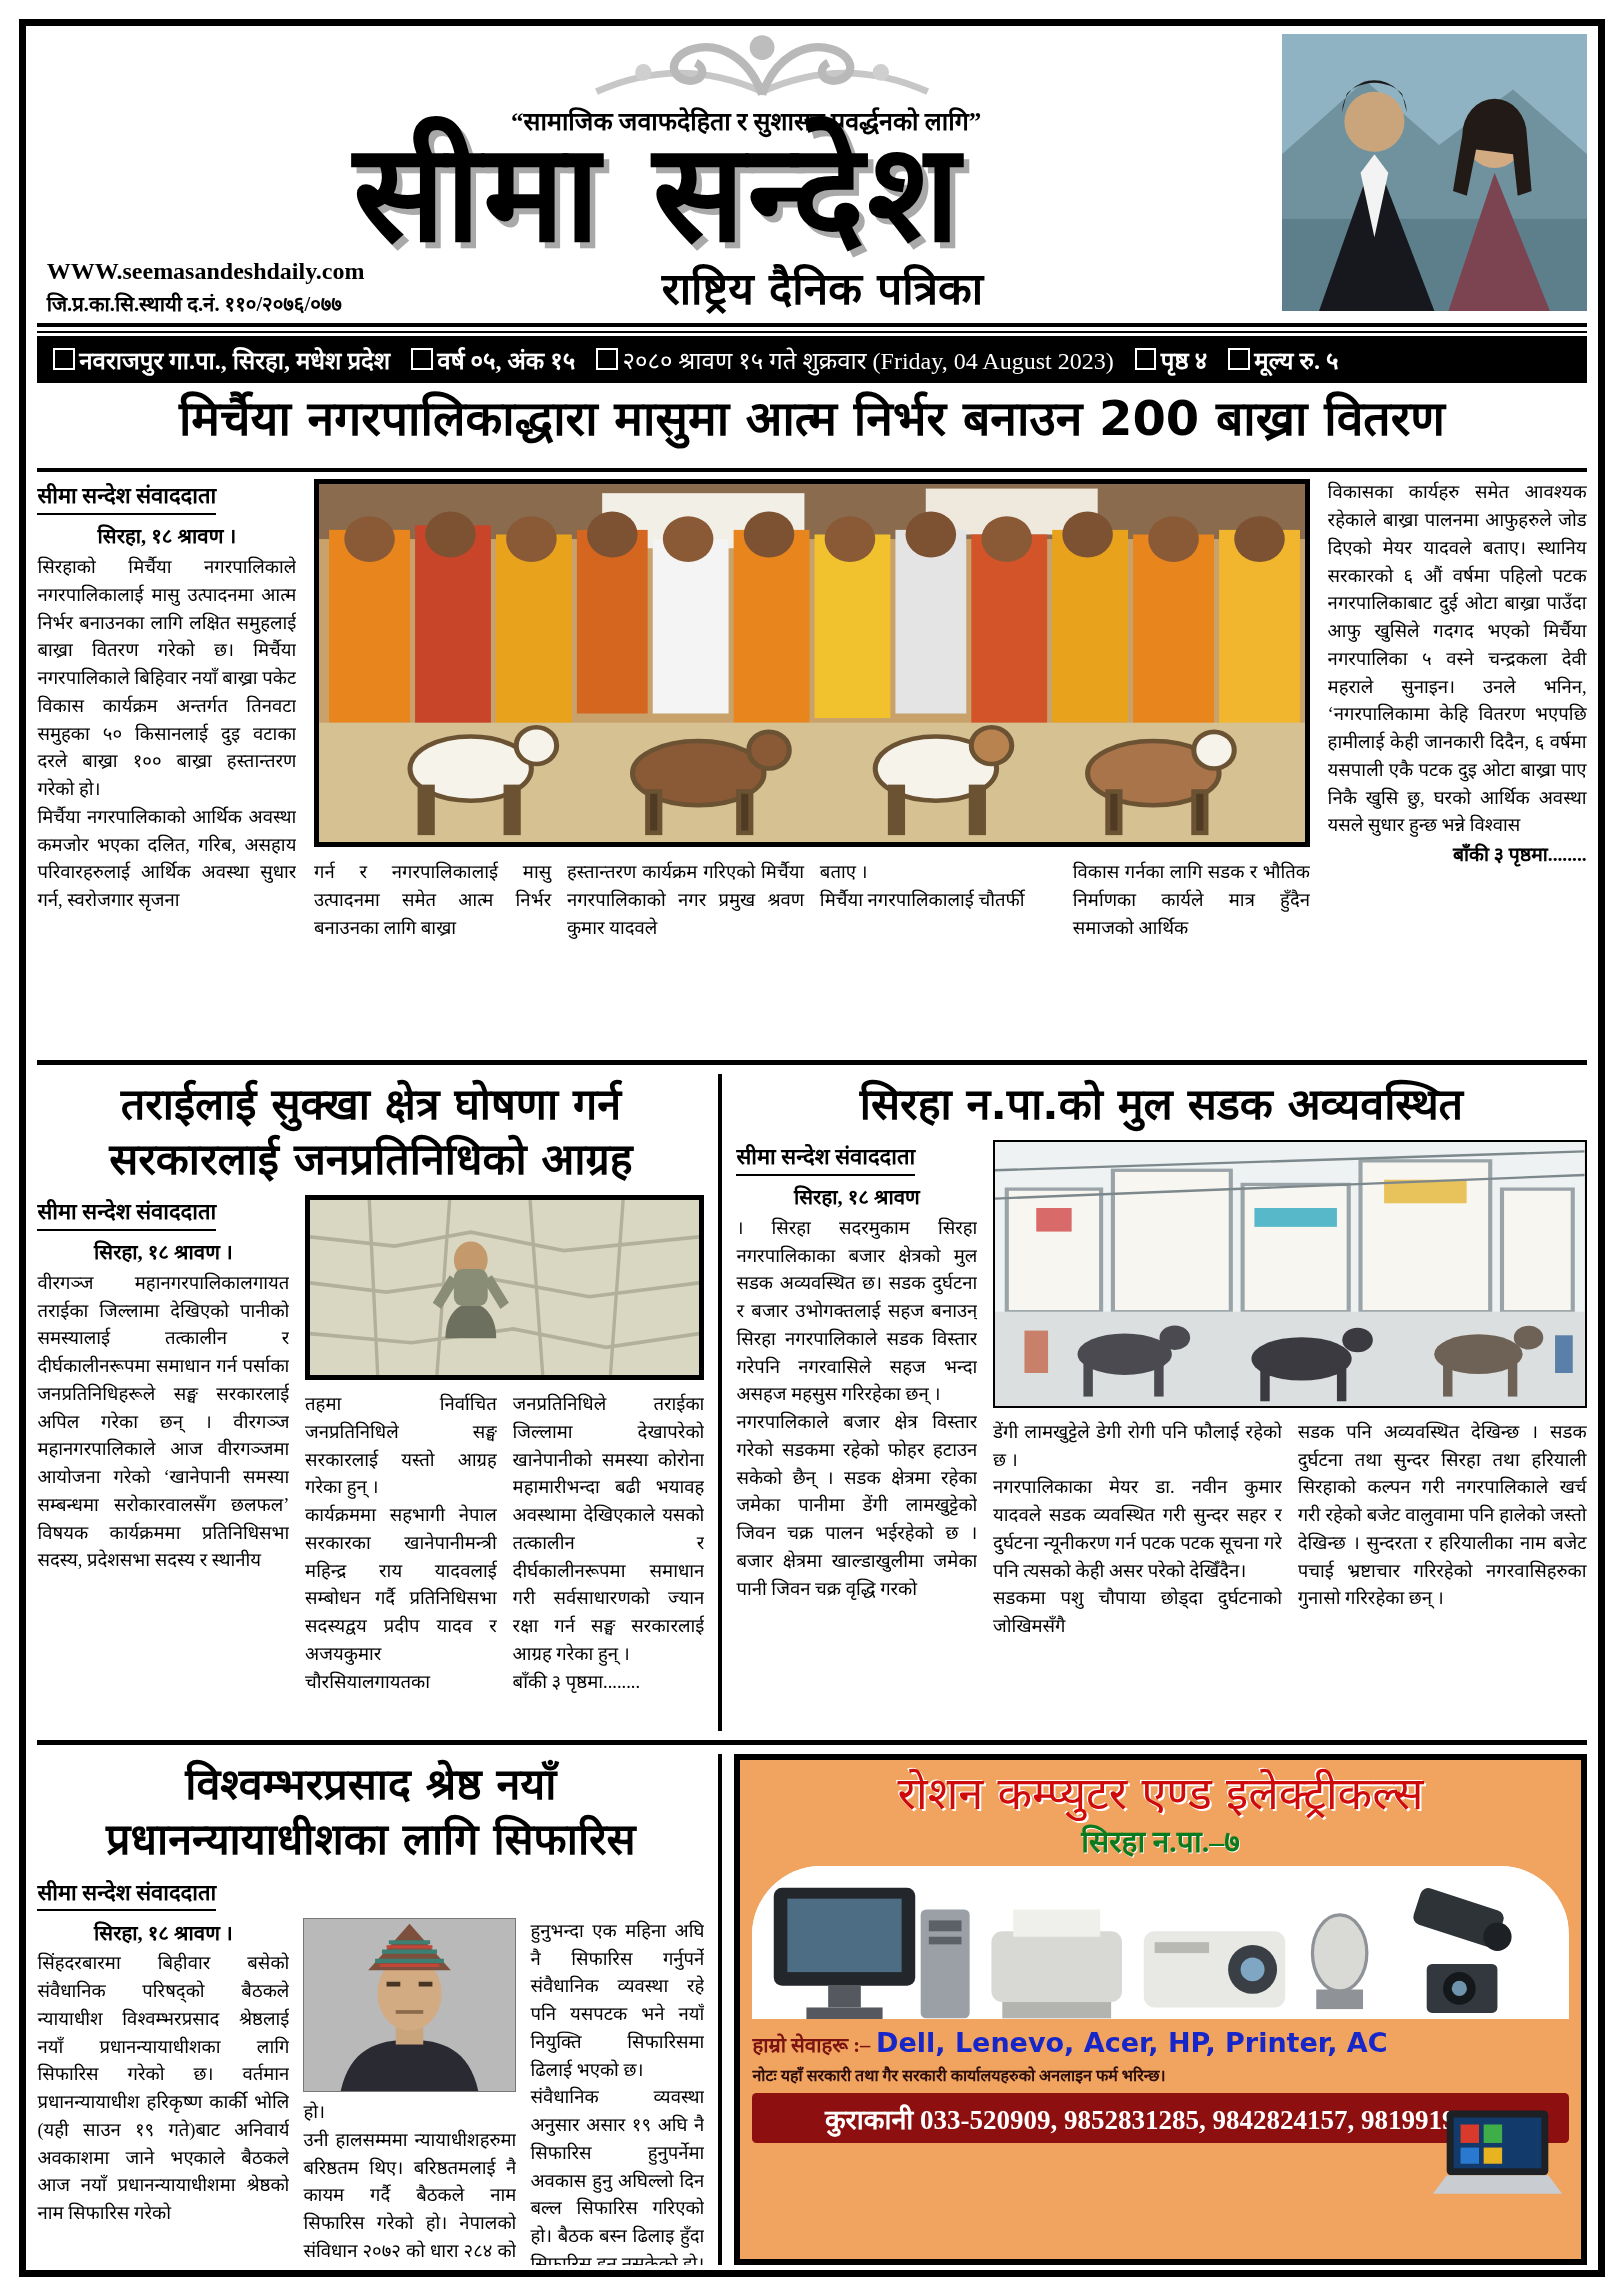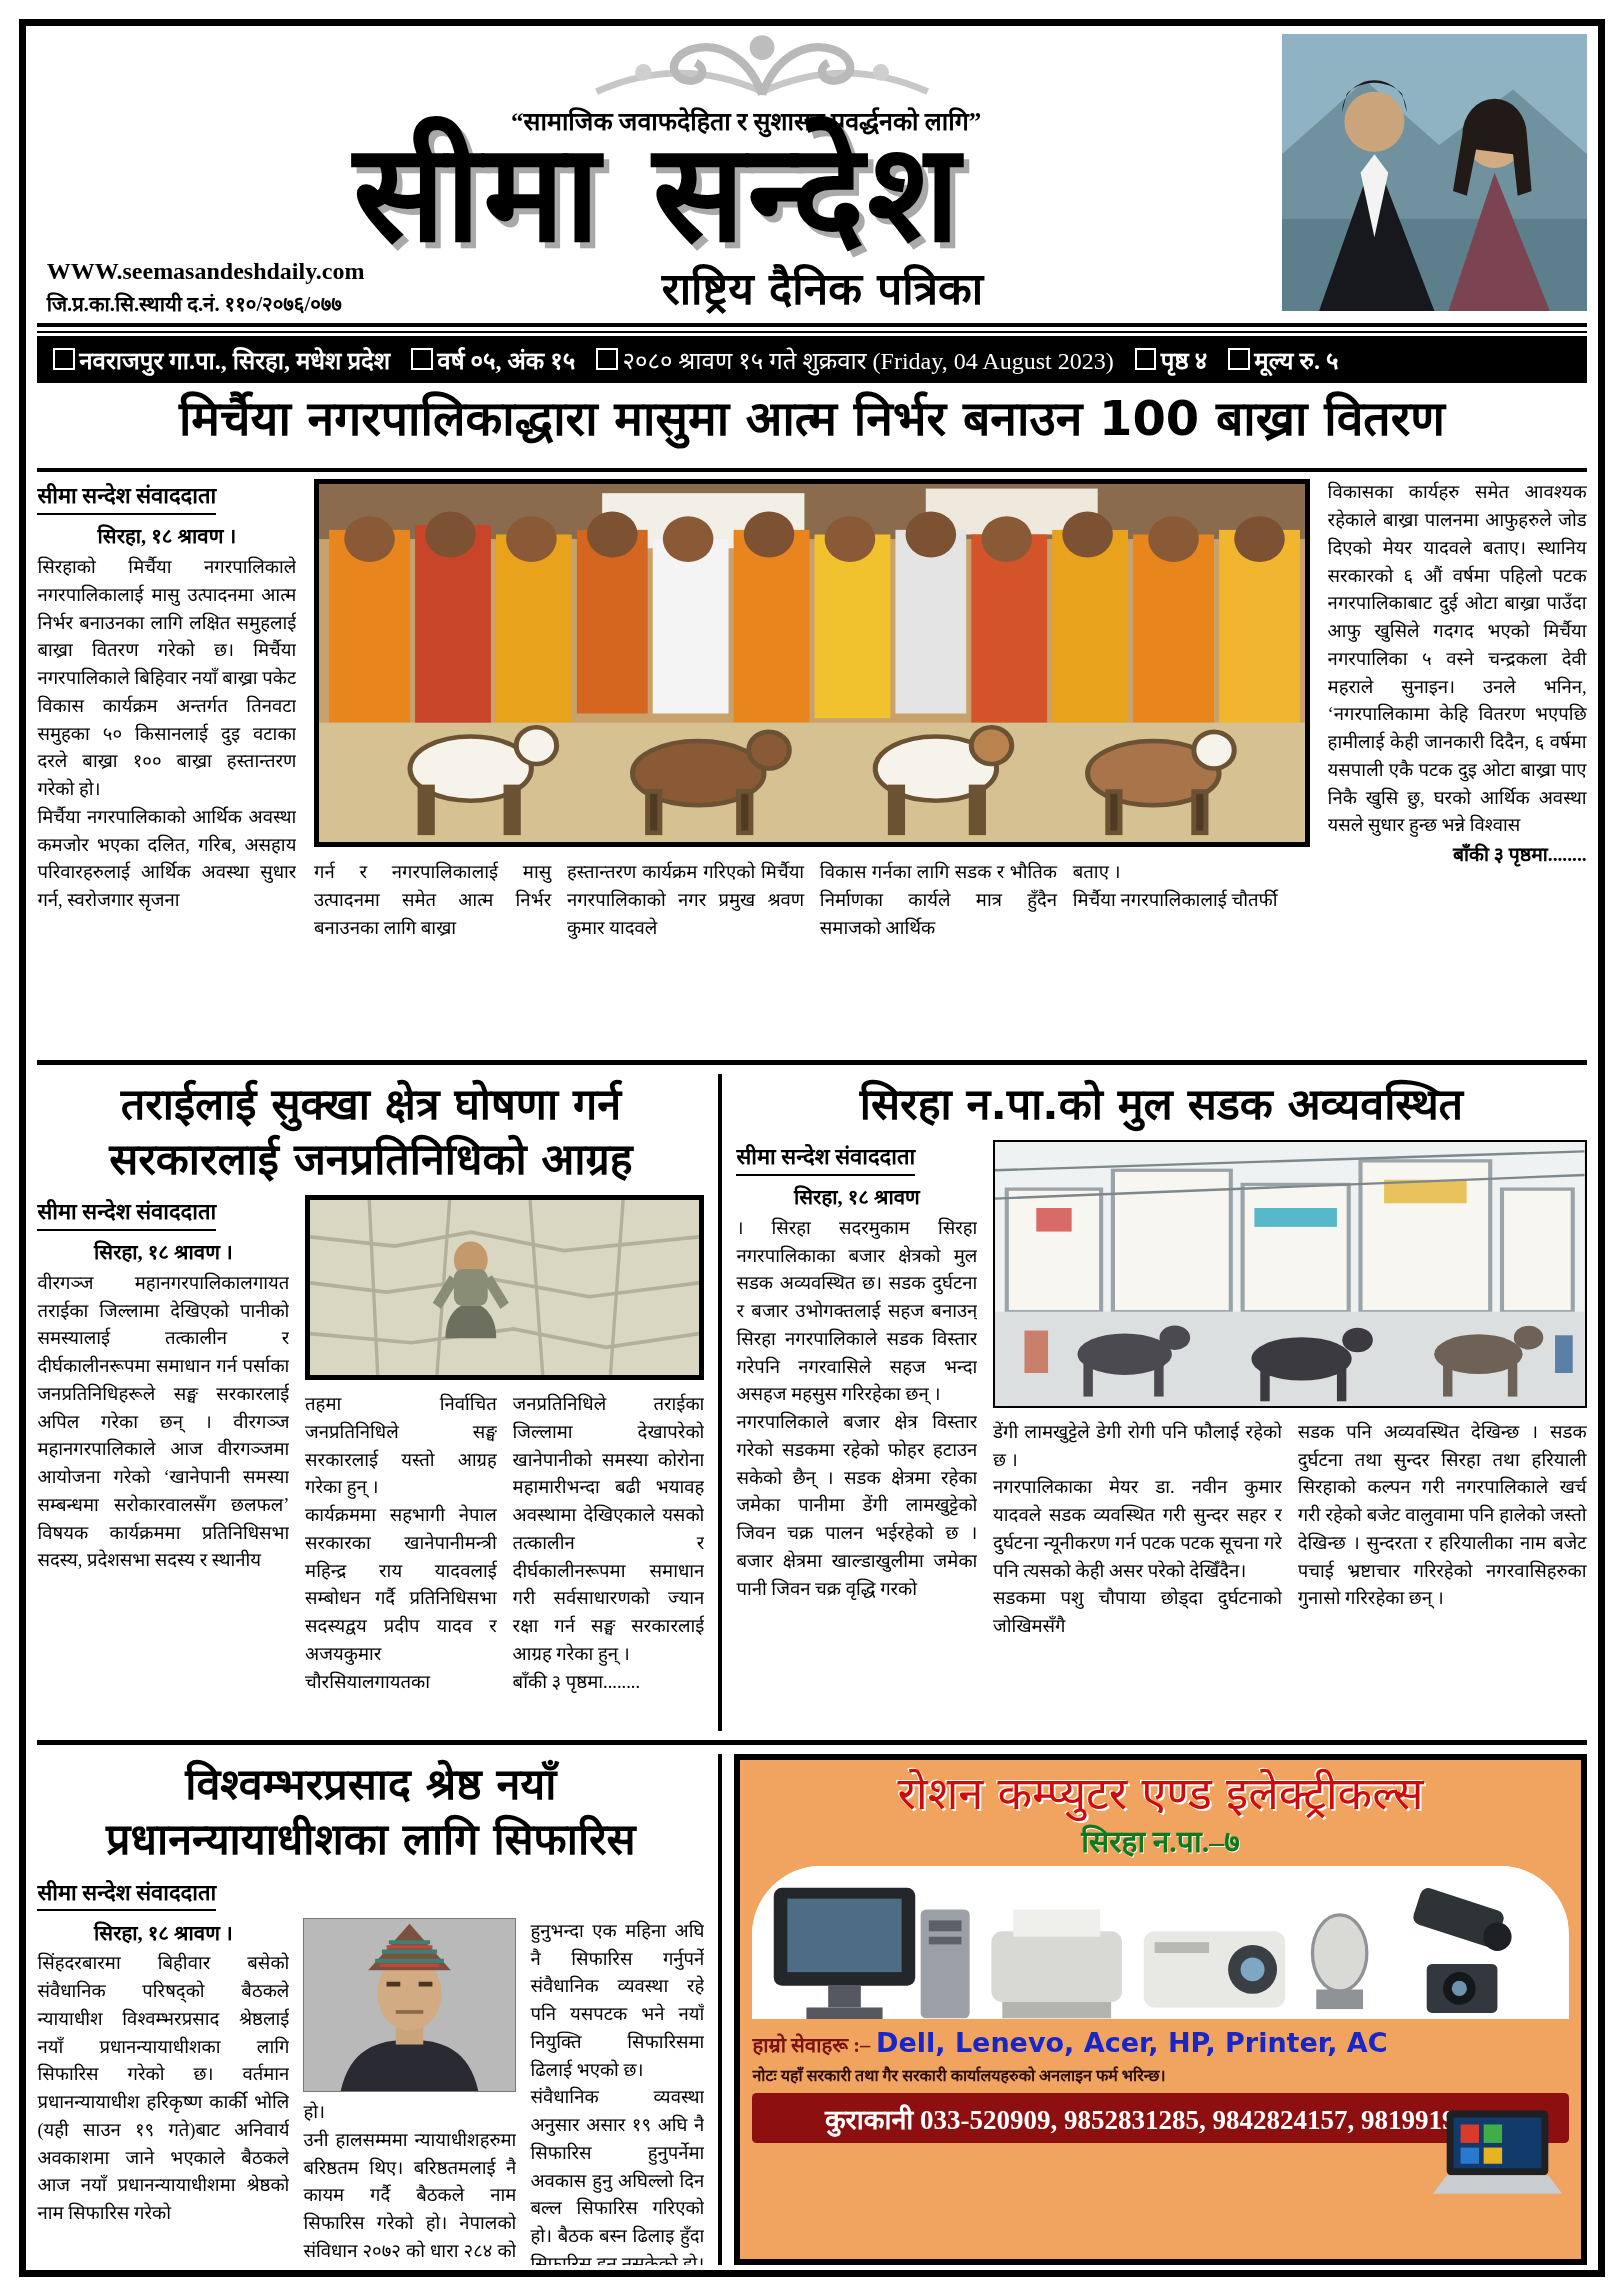--- a/index.html
+++ b/index.html
@@ -147,21 +147,21 @@
     <span class="seg">
           <span class="cb"></span>
       <span>पृष्ठ ४</span>
         </span>
     <span class="seg">
           <span class="cb"></span>
       <span>मूल्य रु. ५</span>
         </span>
   </div>
 
-  <div class="headline1">मिर्चैया नगरपालिकाद्धारा मासुमा आत्म निर्भर बनाउन 100 बाख्रा वितरण</div>
+  <div class="headline1">मिर्चैया नगरपालिकाद्धारा मासुमा आत्म निर्भर बनाउन 200 बाख्रा वितरण</div>
 
   <div class="art1">
     <div class="col">
       <span class="byline">सीमा सन्देश संवाददाता</span>
       <div class="dateline">सिरहा, १८ श्रावण ।</div>
       <div class="body-text">सिरहाको मिर्चैया नगरपालिकाले नगरपालिकालाई मासु उत्पादनमा आत्म निर्भर बनाउनका लागि लक्षित समुहलाई बाख्रा वितरण गरेको छ। मिर्चैया नगरपालिकाले बिहिवार नयाँ बाख्रा पकेट विकास कार्यक्रम अन्तर्गत तिनवटा समुहका ५० किसानलाई दुइ वटाका दरले बाख्रा १०० बाख्रा हस्तान्तरण गरेको हो।
 मिर्चैया नगरपालिकाको आर्थिक अवस्था कमजोर भएका दलित, गरिब, असहाय परिवारहरुलाई आर्थिक अवस्था सुधार गर्न, स्वरोजगार सृजना</div>
     </div>
     <div>
       <div class="photo art1-photo">
@@ -213,23 +213,23 @@
             <ellipse cx="165" cy="63" rx="13" ry="7" fill="#a9744a"></ellipse>
                 <circle cx="177" cy="58" r="4" fill="#f6f3ea"></circle>
                 <rect x="156" y="67" width="2.4" height="9" fill="#4f3a24"></rect>
                 <rect x="173" y="67" width="2.4" height="9" fill="#4f3a24"></rect>
           </g>
         </svg>
       </div>
       <div class="cap-grid">
         <div class="body-text">गर्न र नगरपालिकालाई मासु उत्पादनमा समेत आत्म निर्भर बनाउनका लागि बाख्रा</div>
         <div class="body-text">हस्तान्तरण कार्यक्रम गरिएको मिर्चैया नगरपालिकाको नगर प्रमुख श्रवण कुमार यादवले</div>
-        <div class="body-text">विकास गर्नका लागि सडक र भौतिक निर्माणका कार्यले मात्र हुँदैन समाजको आर्थिक</div>
         <div class="body-text">बताए ।
 मिर्चैया नगरपालिकालाई चौतर्फी</div>
+        <div class="body-text">विकास गर्नका लागि सडक र भौतिक निर्माणका कार्यले मात्र हुँदैन समाजको आर्थिक</div>
       </div>
     </div>
     <div class="col">
       <div class="body-text">विकासका कार्यहरु समेत आवश्यक रहेकाले बाख्रा पालनमा आफुहरुले जोड दिएको मेयर यादवले बताए। स्थानिय सरकारको ६ औं वर्षमा पहिलो पटक नगरपालिकाबाट दुई ओटा बाख्रा पाउँदा आफु खुसिले गदगद भएको मिर्चैया नगरपालिका ५ वस्ने चन्द्रकला देवी महराले सुनाइन। उनले भनिन, ‘नगरपालिकामा केहि वितरण भएपछि हामीलाई केही जानकारी दिदैन, ६ वर्षमा यसपाली एकै पटक दुइ ओटा बाख्रा पाए निकै खुसि छु, घरको आर्थिक अवस्था यसले सुधार हुन्छ भन्ने विश्वास</div>
       <div class="continued">बाँकी ३ पृष्ठमा........</div>
     </div>
   </div>
 
   <div class="sect-rule"></div>
 

